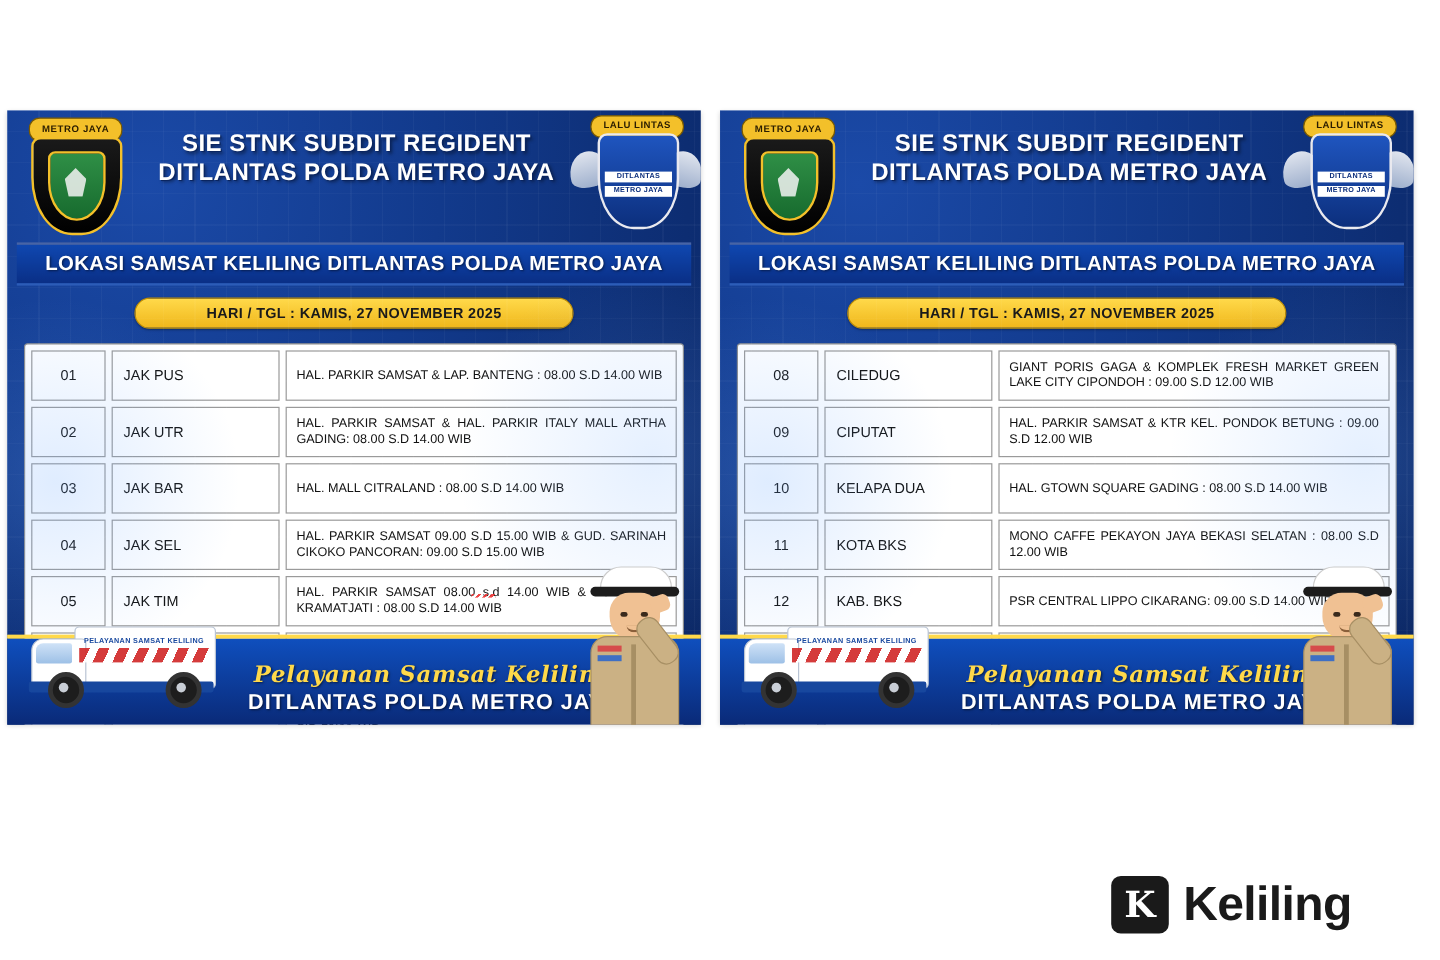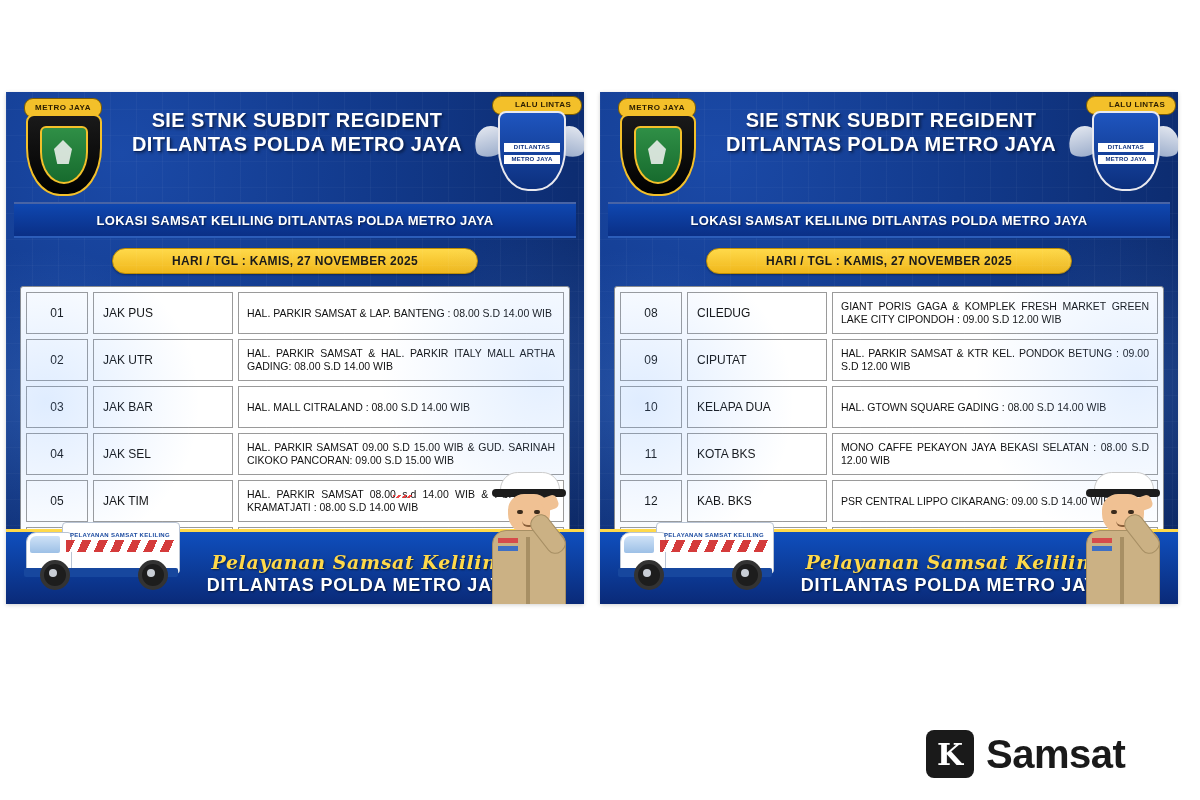--- a/index.html
+++ b/index.html
@@ -143,21 +143,20 @@
     width: 76px; height: 17px;
     background: #f3c02a;
     border: 1px solid #7a5a00;
     border-radius: 9px;
     color: #2b1d00;
     font-size: 8px;
     font-weight: bold;
     text-align: center;
     line-height: 16px;
     letter-spacing: 0.4px;
-    padding-left: 12px;
   }
   .emblem-traffic .shield {
     position: absolute;
     left: 16px; top: 15px;
     width: 64px; height: 76px;
     background: linear-gradient(#1f55bf, #0c2f7d);
     border: 2px solid #e9e9ef;
     border-radius: 8px 8px 30px 30px / 8px 8px 42px 42px;
     overflow: hidden;
   }
@@ -194,21 +193,21 @@
     background: linear-gradient(#0f47b0, #0a2f86);
     border-top: 2px solid rgba(255,255,255,0.25);
     border-bottom: 2px solid rgba(255,255,255,0.12);
     display: flex;
     align-items: center;
     justify-content: center;
   }
   .subtitle-bar .txt {
     color: #ffffff;
     font-weight: bold;
-    font-size: 13px;
+    font-size: 17px;
     letter-spacing: 0.3px;
     text-shadow: 1px 1px 2px rgba(0,0,0,0.5);
     white-space: nowrap;
   }
 
   
   .date-pill-wrap {
     display: flex;
     justify-content: center;
     margin-top: 10px;
@@ -781,16 +780,16 @@
         <div class="torso"></div>
         <div class="badge-strip"></div>
         <div class="arm"></div>
         <div class="hand"></div>
       </div>
     </div>
   </div>
 
   <div class="watermark">
     <div class="mark">K</div>
-    <div class="wm-text">Samsat</div>
+    <div class="wm-text">Keliling</div>
   </div>
 
 </div>
 
 </body></html>

